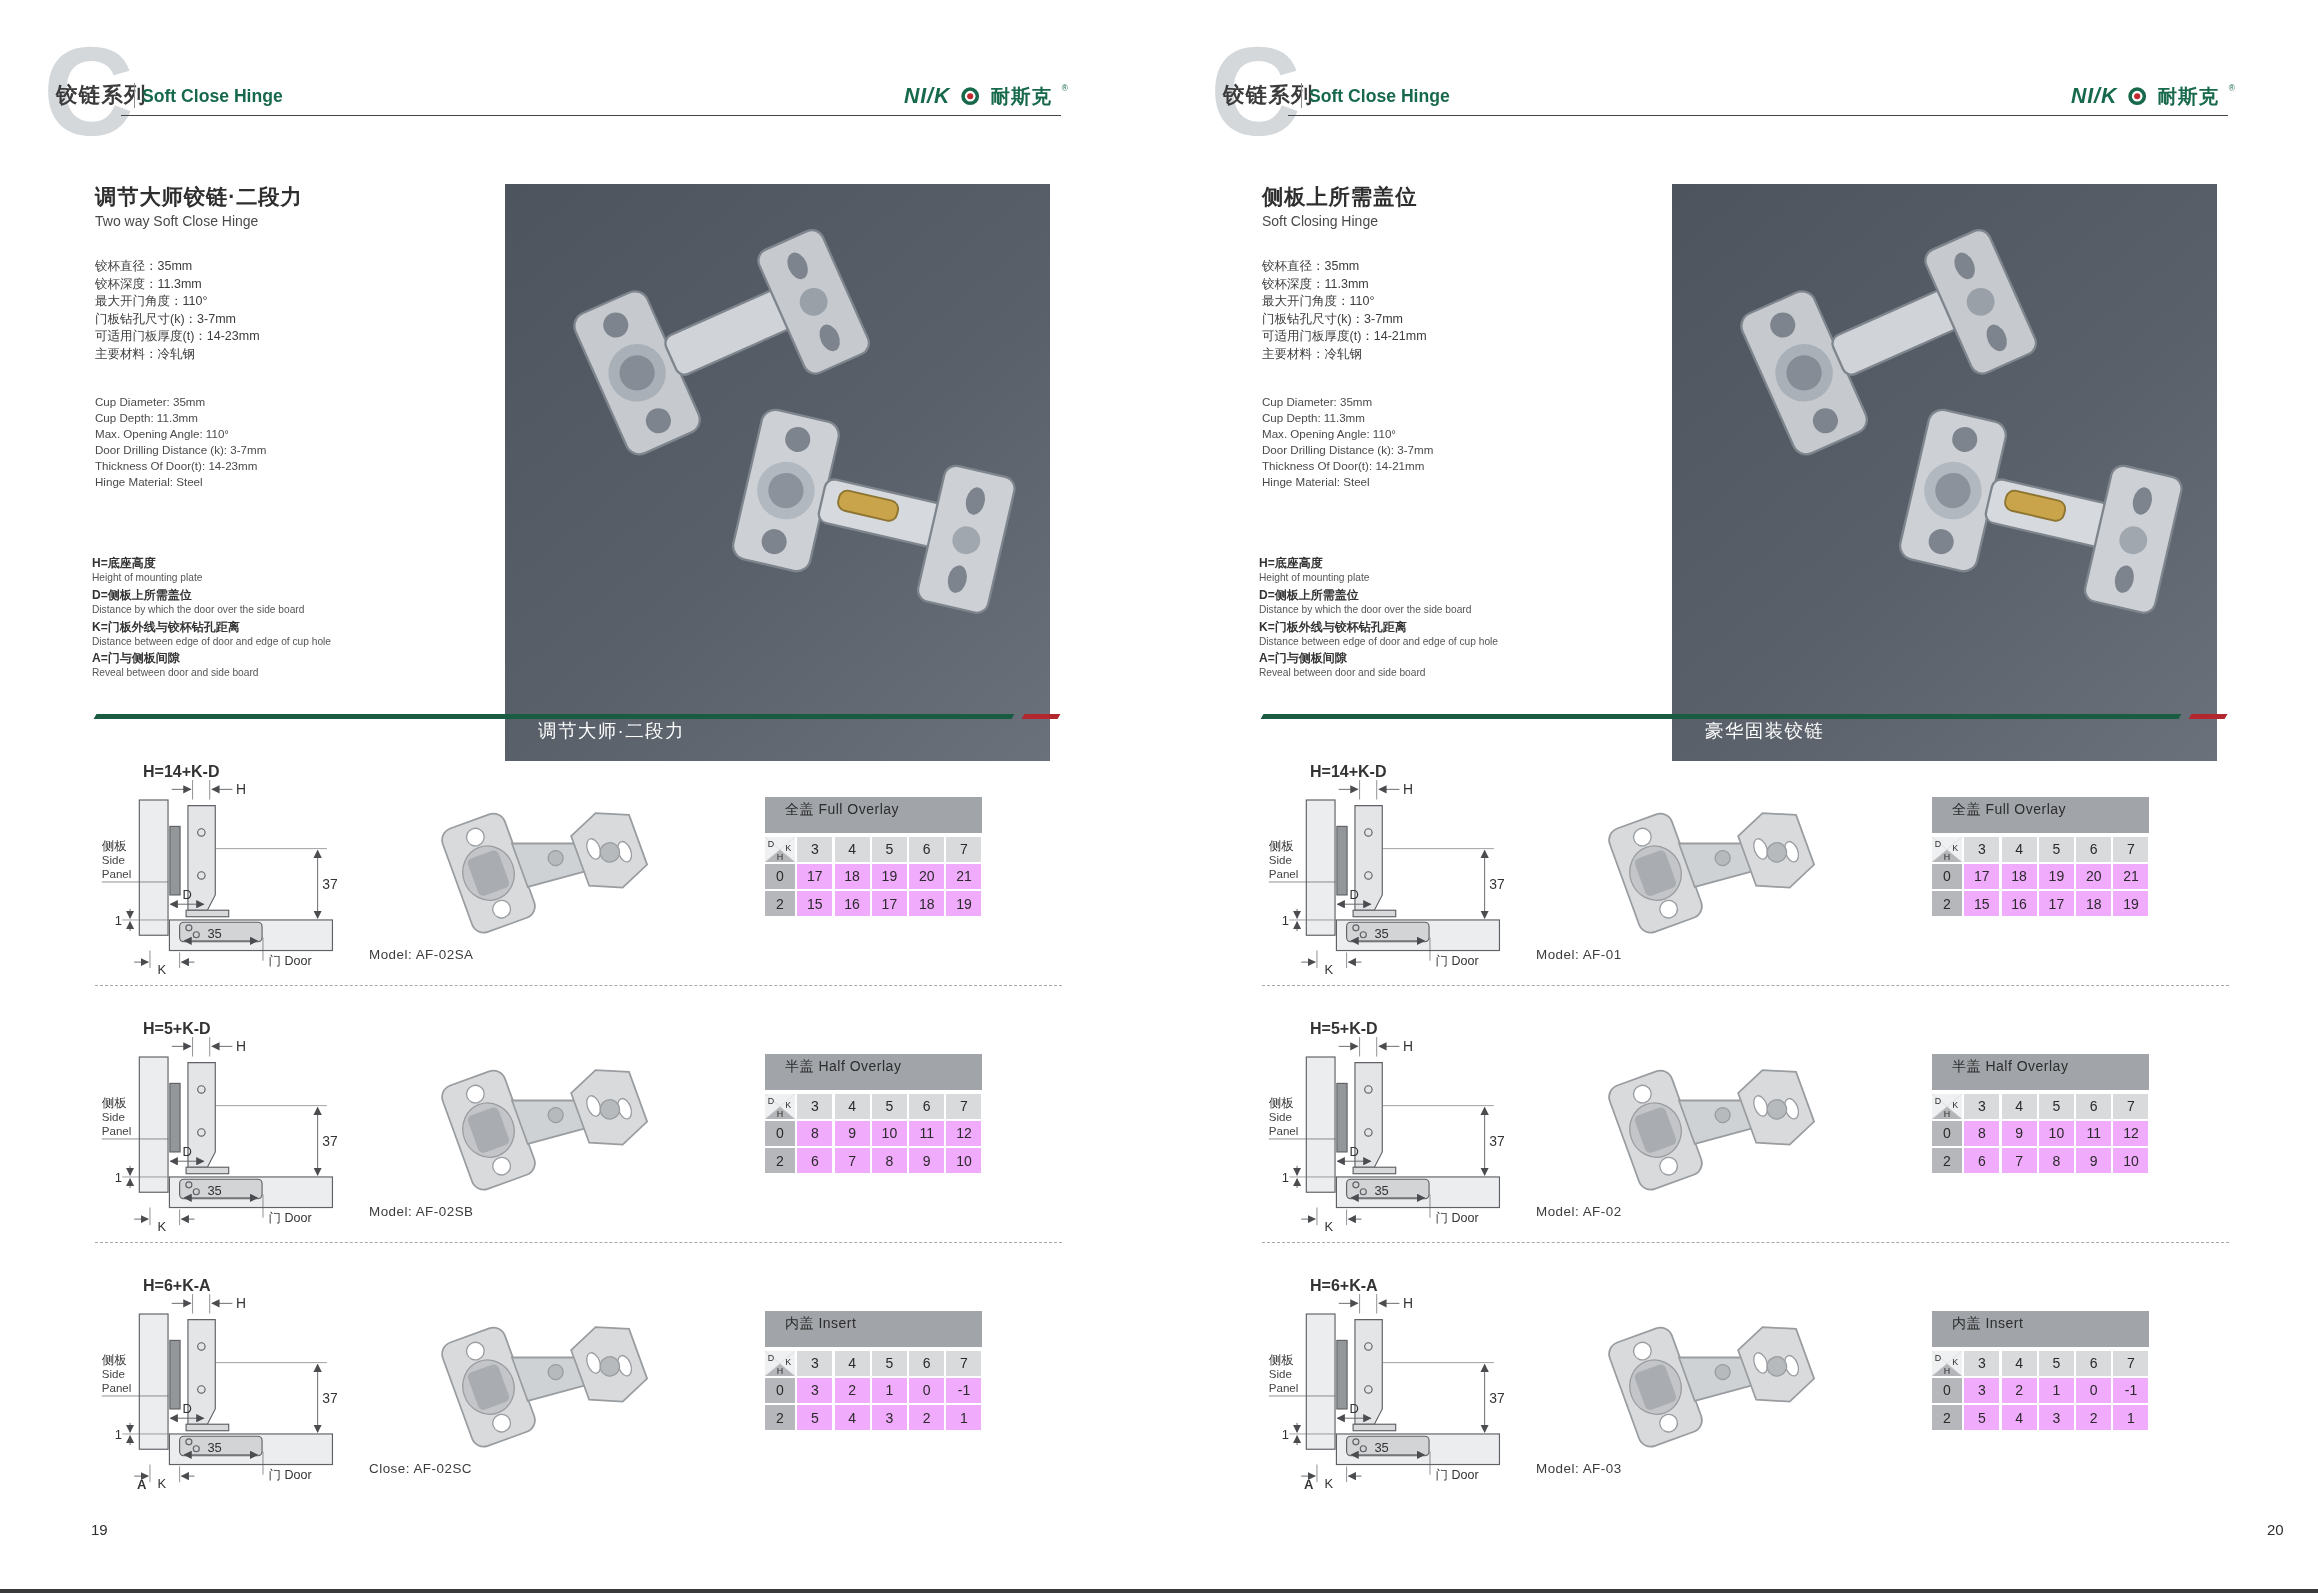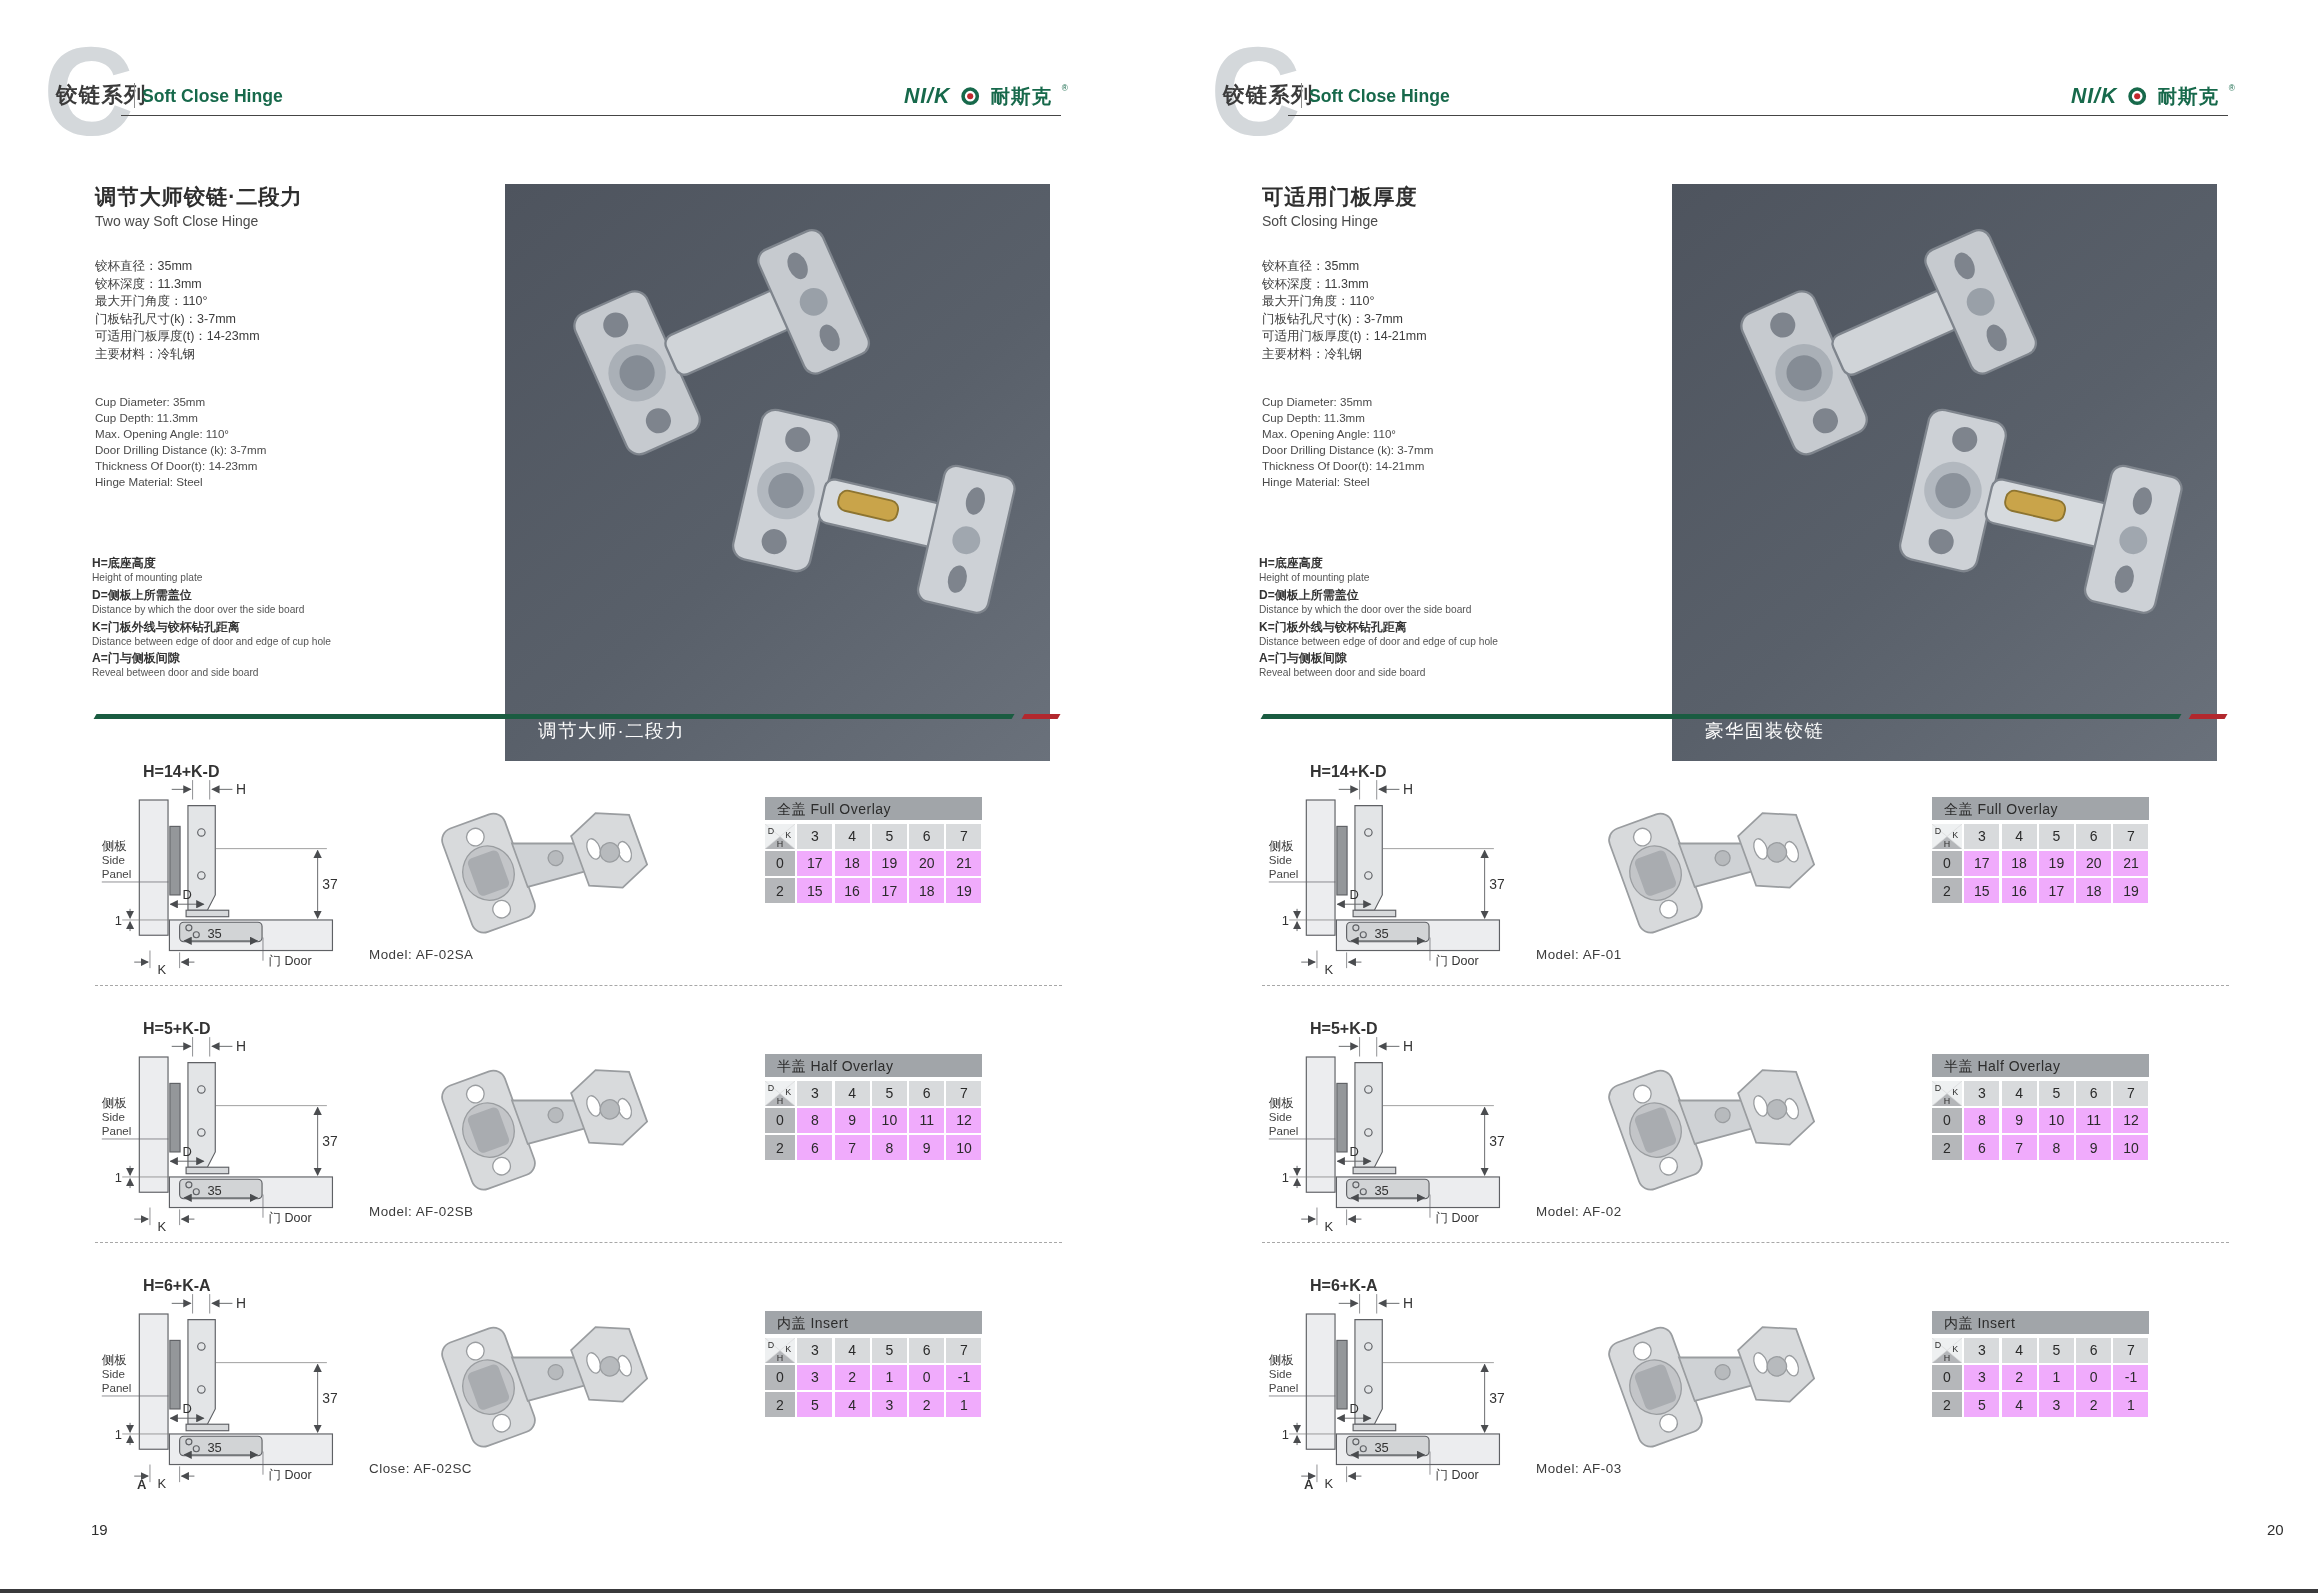--- a/index.html
+++ b/index.html
@@ -44,21 +44,21 @@
   .row { position:absolute; left:0; width:1167px; height:227px; }
   .diag { position:absolute; left:95px; top:0; width:260px; height:220px; }
   .formula { position:absolute; left:143px; top:6.5px; font-size:16px; font-weight:700; color:#333; }
   .a-extra { position:absolute; left:137px; top:207px; font-size:13px; font-weight:600; color:#333; }
   .hinge { position:absolute; left:394px; top:11.6px; width:297px; height:185px; }
   .model { position:absolute; left:369px; top:191px; font-size:13.4px; color:#3c3c3c; letter-spacing:0.5px; }
   .dash { position:absolute; left:95px; width:967px; border-top:1.4px dashed #a8a8a8; }
 
   
   .tbl { position:absolute; left:765px; top:41px; width:217px; }
-  .tbl-title { height:23px; background:#a1a5a9; color:#2c2c2c; font-size:14px; line-height:25px; padding-left:12px; letter-spacing:0.5px; }
+  .tbl-title { height:36px; background:#a1a5a9; color:#2c2c2c; font-size:14px; line-height:25px; padding-left:20px; letter-spacing:0.5px; }
   .tbl-grid { margin-top:3.7px; display:grid; grid-template-columns:30px repeat(5,35px); gap:2.3px; }
   .cell { height:25px; display:flex; align-items:center; justify-content:center; font-size:14px; color:#2a2a2a; }
   .colh { background:#d8dadc; }
   .rowh { background:#b5b7ba; }
   .val  { background:#f0abfc; }
   .corner { background:#eef0f1; position:relative; }
   .corner svg { position:absolute; left:0; top:0; width:100%; height:100%; }
 
   .page-no { position:absolute; left:91px; top:1521px; font-size:15px; color:#2f2f2f; }
   .page-1 .page-no { left:1100px; }
@@ -386,21 +386,21 @@
     <div class="brand">
       <span class="b-lat">NI/K</span>
       <svg class="b-o" viewBox="0 0 40 40">
         <circle cx="20" cy="20" r="14" fill="none" stroke="#17694b" stroke-width="7"></circle>
         <circle cx="20" cy="20" r="6" fill="#c1272d"></circle>
       </svg>
       <span class="b-cn">耐斯克</span>
       <sup class="b-reg">®</sup>
     </div>
 
-    <div class="prod-title">可适用门板厚度</div>
+    <div class="prod-title">侧板上所需盖位</div>
     <div class="prod-sub">Soft Closing Hinge</div>
 
     <div class="specs-cn">
       <div>铰杯直径：35mm</div>
       <div>铰杯深度：11.3mm</div>
       <div>最大开门角度：110°</div>
       <div>门板钻孔尺寸(k)：3-7mm</div>
       <div>可适用门板厚度(t)：14-21mm</div>
       <div>主要材料：冷轧钢</div>
     </div>

